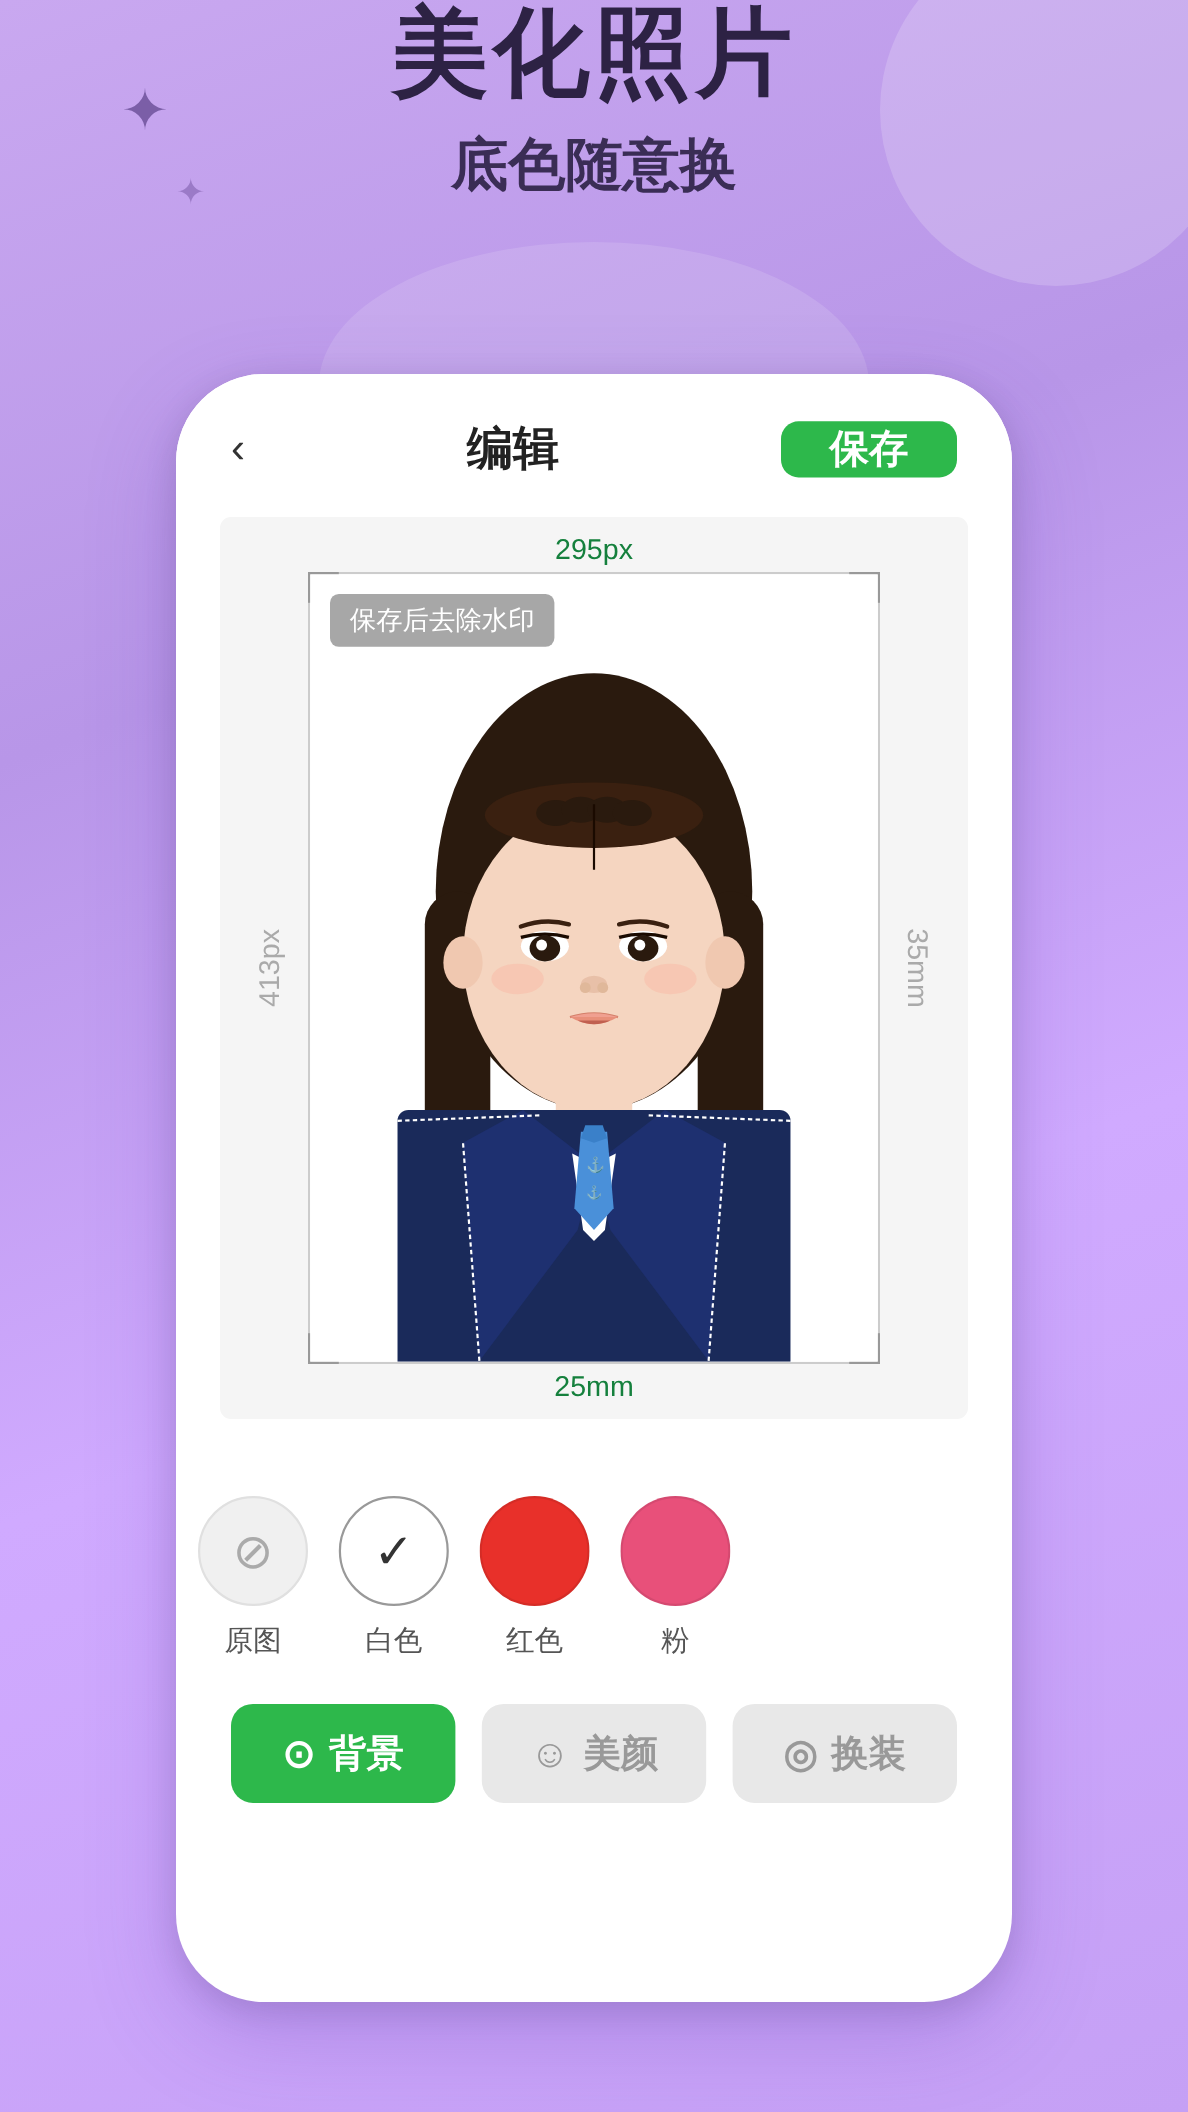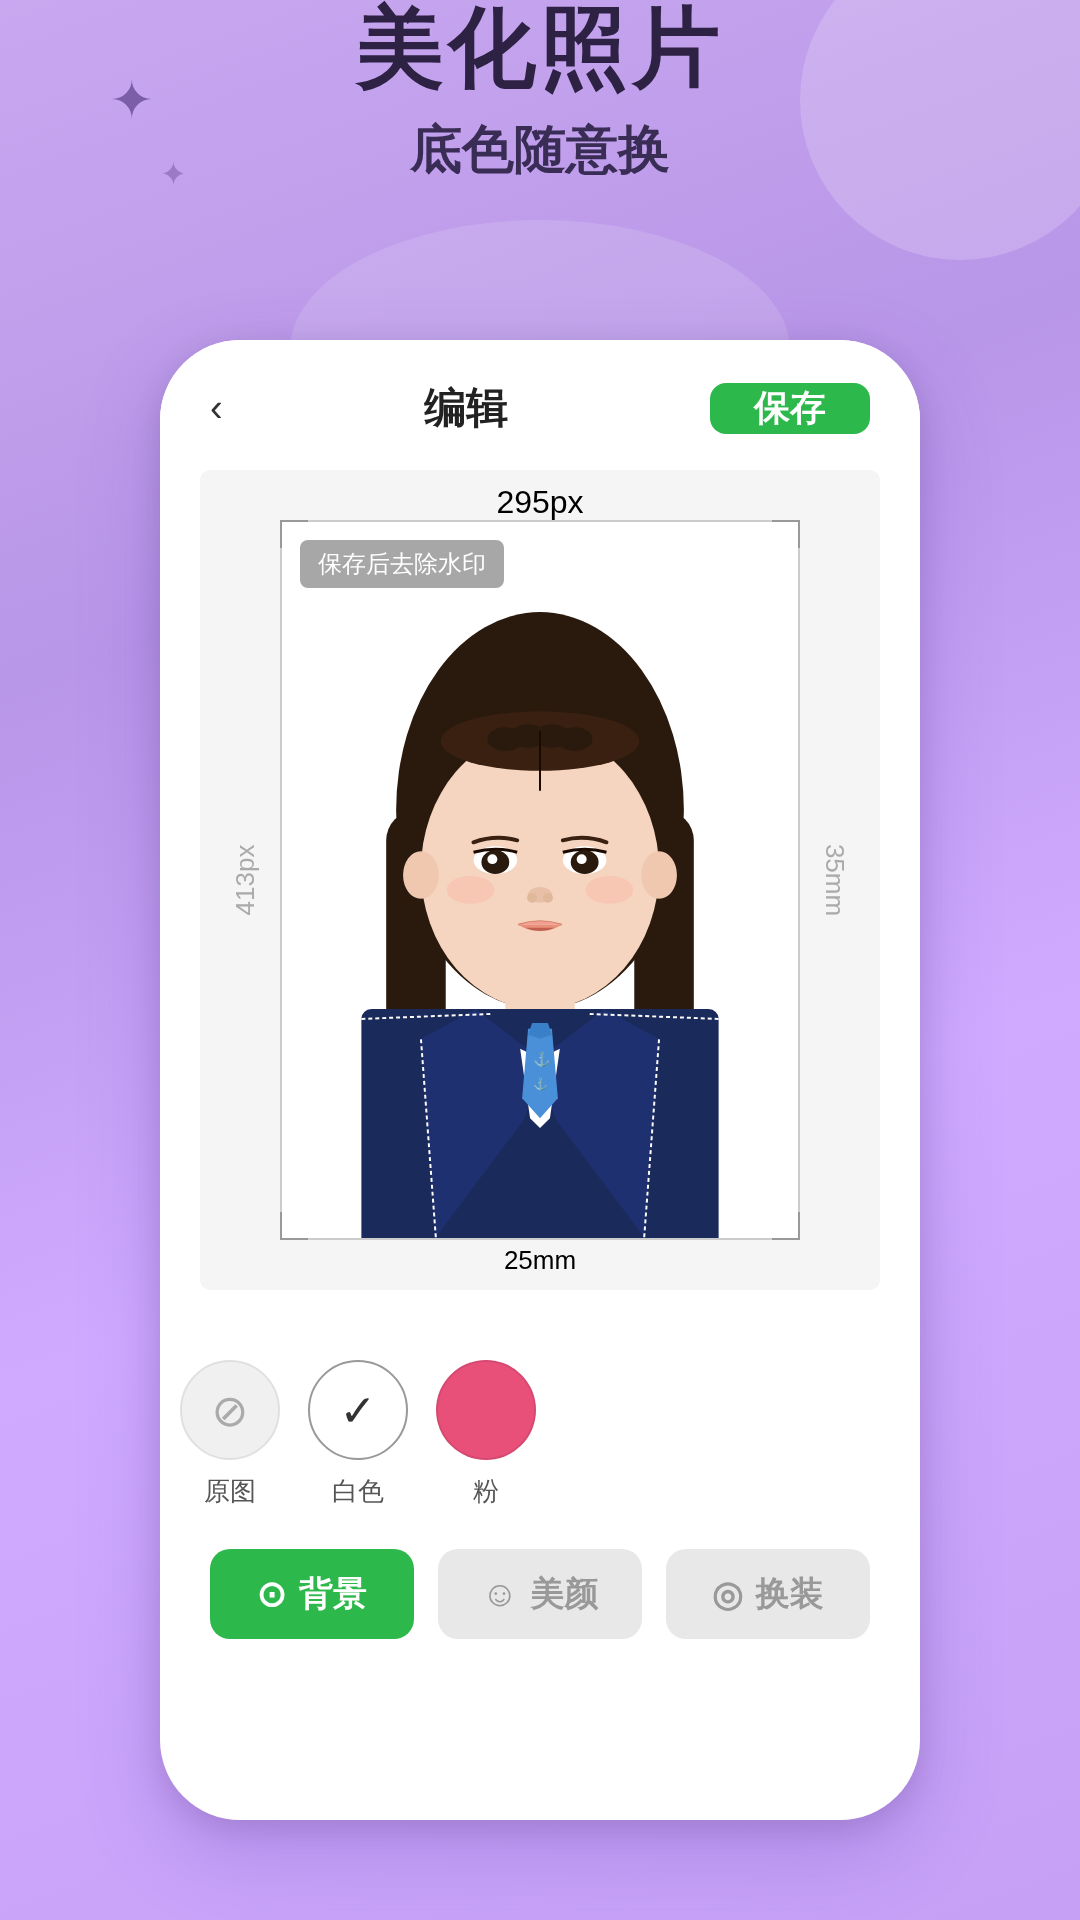--- a/index.html
+++ b/index.html
@@ -127,30 +127,30 @@
       align-items: center;
       justify-content: center;
     }
 
     
     .dim-top {
       position: absolute;
       top: 14px;
       left: 50%;
       transform: translateX(-50%);
-      font-size: 32px;
-      color: #000000;
+      font-size: 26px;
+      color: #15803d;
     }
     .dim-bottom {
       position: absolute;
       bottom: 14px;
       left: 50%;
       transform: translateX(-50%);
       font-size: 26px;
-      color: #000000;
+      color: #15803d;
     }
     .dim-left {
       position: absolute;
       left: 10px;
       top: 50%;
       transform: translateY(-50%) rotate(-90deg);
       font-size: 26px;
       color: #aaa;
       white-space: nowrap;
     }
@@ -415,20 +415,24 @@
         <div class="color-circle" style="background: rgb(240, 240, 240);">
           <span style="font-size:44px;color:#aaa;">⊘</span>
         </div>
         <span class="color-label">原图</span>
       </div>
       <div class="color-item">
         <div class="color-circle selected" style="background: rgb(255, 255, 255); border: 2px solid rgb(153, 153, 153);">
           <span style="font-size:44px;color:#333;">✓</span>
         </div>
         <span class="color-label">白色</span>
+      </div>
+      <div class="color-item">
+        <div class="color-circle" style="background: rgb(232, 48, 42); border: 2px solid rgba(0, 0, 0, 0.08);"></div>
+        <span class="color-label">红色</span>
       </div>
       <div class="color-item">
         <div class="color-circle" style="background: rgb(232, 80, 122); border: 2px solid rgba(0, 0, 0, 0.08);"></div>
         <span class="color-label">粉</span>
       </div>
     </div>
 
   <div class="bottom-tabs" id="bottom-tabs-row">
   <button class="tab-btn active">
         <span class="tab-icon">⊙</span>

